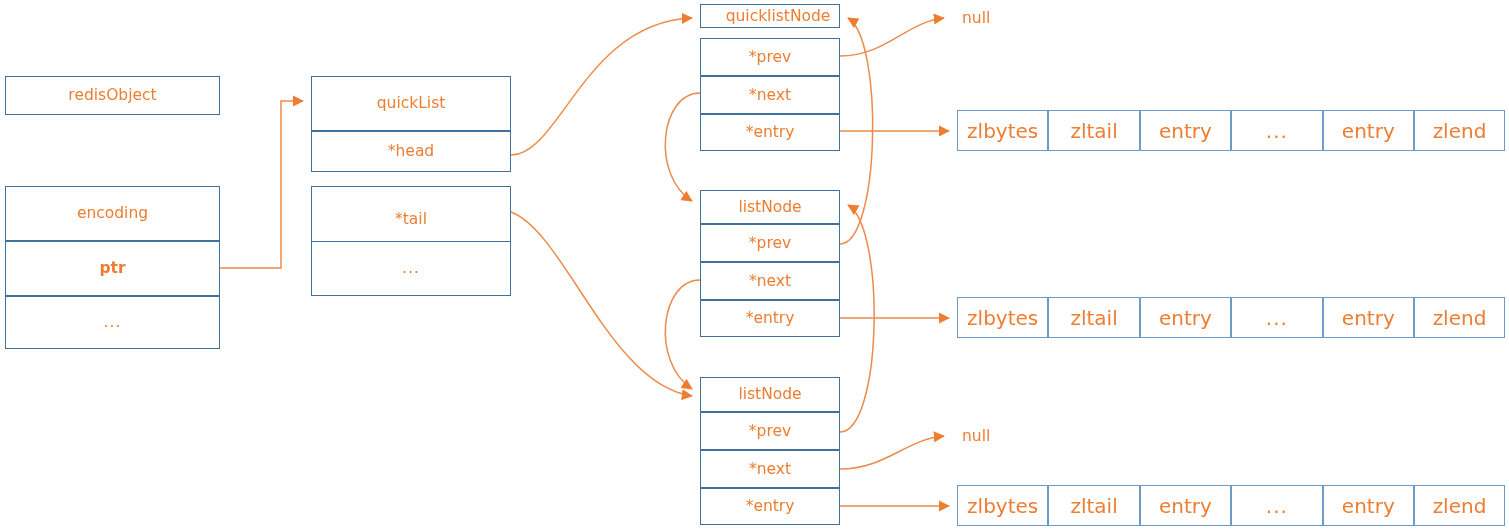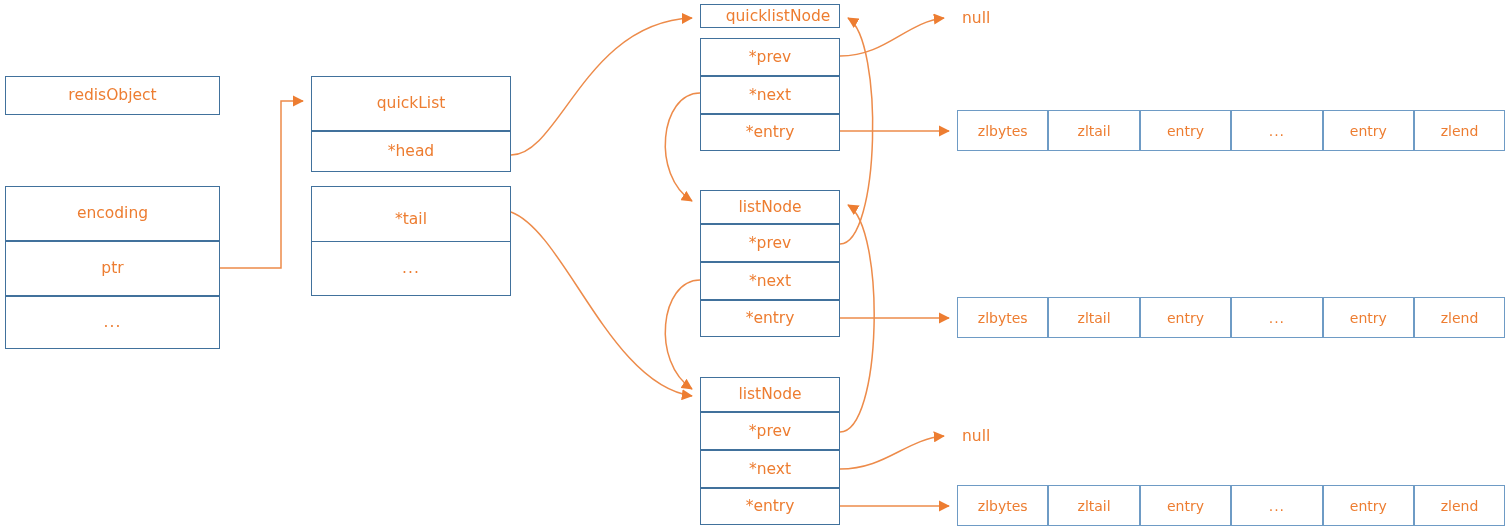--- a/index.html
+++ b/index.html
@@ -6,40 +6,40 @@
   body{width:1509px;height:530px;position:relative;overflow:hidden;
        font-family:"DejaVu Sans","Liberation Sans",sans-serif;}
   #stage{position:absolute;left:0;top:0;width:1509px;height:530px;}
   .struct{position:absolute;}
   .struct .row{position:absolute;left:0;right:0;box-sizing:border-box;
        border:1.6px solid #41719C;background:#ffffff;color:#ED7D31;
        display:flex;align-items:center;justify-content:center;text-align:center;
        font-size:15.5px;line-height:1.22;}
   .cell{position:absolute;box-sizing:border-box;border:1.4px solid #6E9BC5;
         background:#ffffff;color:#ED7D31;display:flex;align-items:center;
-        justify-content:center;font-size:14px;}
+        justify-content:center;font-size:20px;}
   .nullLabel{position:absolute;color:#ED7D31;font-size:15.5px;
              white-space:nowrap;line-height:1;}
   svg.links{position:absolute;left:0;top:0;width:1509px;height:530px;
             pointer-events:none;overflow:visible;}
   .lk{fill:none;stroke:#ED8B4A;stroke-width:1.5px;}
   .ar{fill:#ED7D31;}
   .dots{letter-spacing:1px;}
 </style>
 </head>
 <body>
 
 <div id="stage">
 
   <div class="struct" id="redisObject" style="left:5px;top:76px;width:215px;height:273px;">
     <div class="row" style="top:0px;height:39px;">redisObject</div>
     <div class="row" style="top:110px;height:55px;flex-direction:column;">
       <span>encoding</span>
     </div>
-    <div class="row" style="top:165px;height:55px;">ptr</div>
+    <div class="row" style="top:165px;height:55px;font-weight:bold;">ptr</div>
     <div class="row dots" style="top:220px;height:53px;">...</div>
   </div>
 
   <div class="struct" id="quickList" style="left:311px;top:76px;width:200px;height:220px;">
     <div class="row" style="top:0px;height:55px;">quickList</div>
     <div class="row" style="top:55px;height:41px;">*head</div>
     <div class="row" style="top:110px;height:66px;">*tail</div>
     <div class="row dots" style="top:165px;height:55px;">...</div>
   </div>
 

